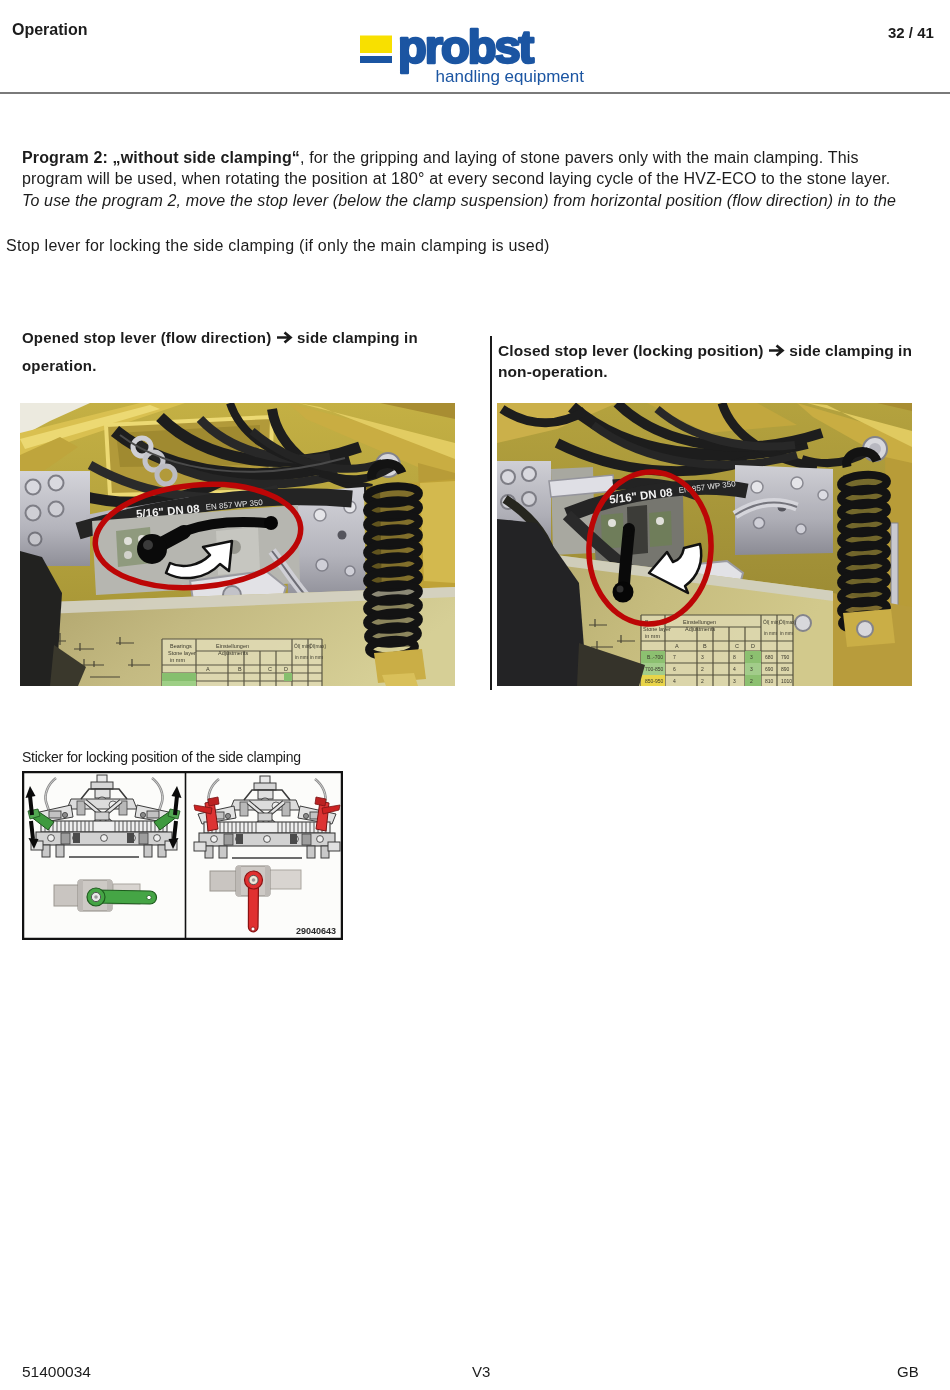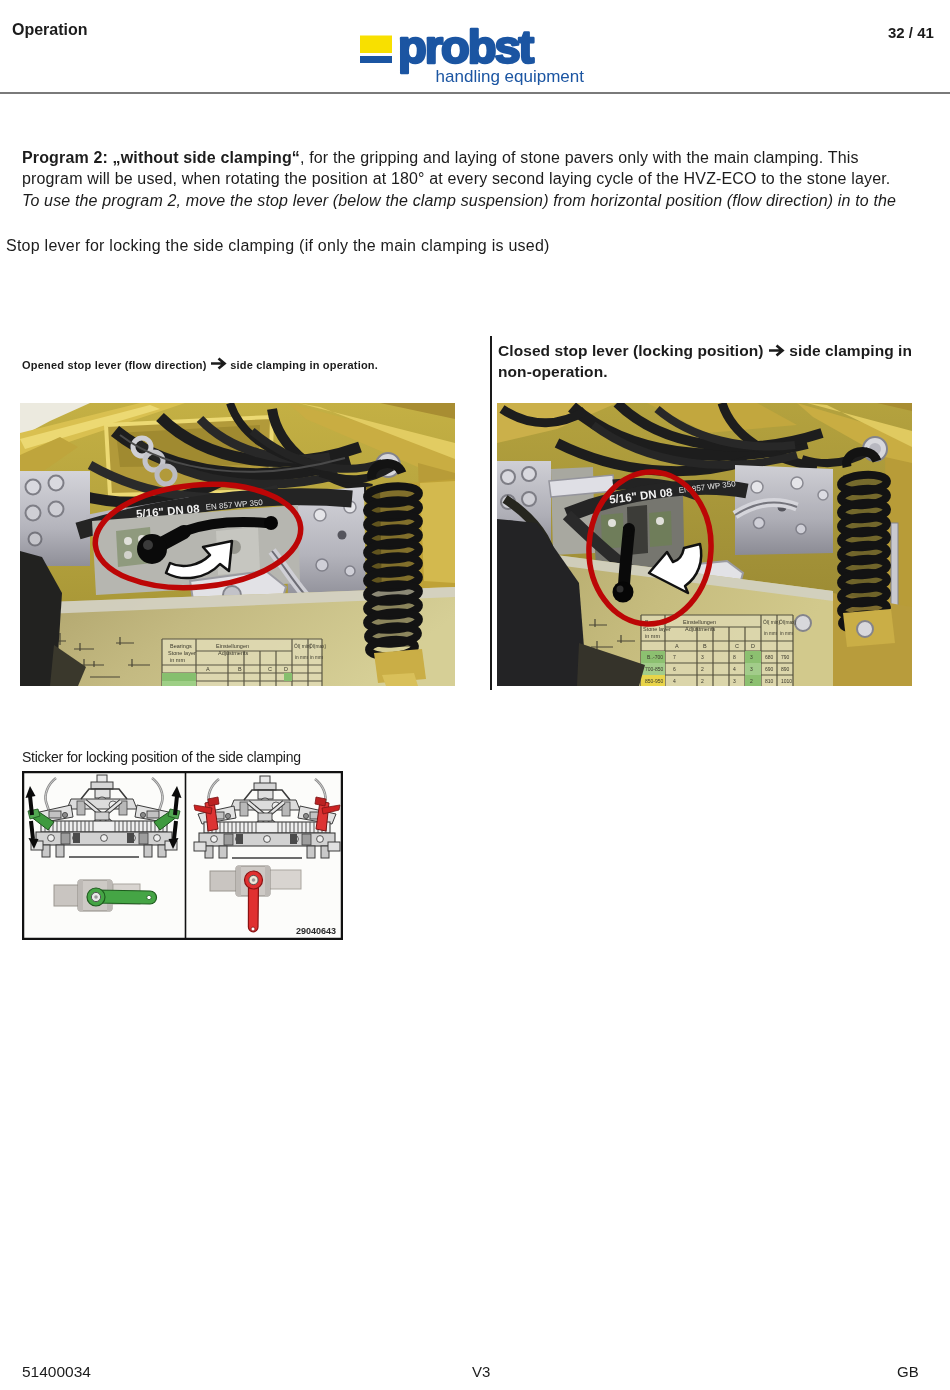--- a/index.html
+++ b/index.html
@@ -30,21 +30,21 @@
 <div class="abs" style="left:0;top:92px;width:950px;height:2px;background:#7a7a7a"></div>
 
 <div class="abs" style="left:22px;top:147px;font-size:16px;line-height:21.4px;white-space:nowrap;letter-spacing:0.15px">
 <div><span class="b">Program 2: „without side clamping“</span>, for the gripping and laying of stone pavers only with the main clamping. This</div>
 <div>program will be used, when rotating the position at 180° at every second laying cycle of the HVZ-ECO to the stone layer.</div>
 <div class="i">To use the program 2, move the stop lever (below the clamp suspension) from horizontal position (flow direction) in to the</div>
 </div>
 
 <div class="abs" style="left:6px;top:237px;font-size:16px;letter-spacing:0.25px">Stop lever for locking the side clamping (if only the main clamping is used)</div>
 
-<div class="abs b" style="left:22px;top:356px;width:440px;font-size:11px;line-height:19px;letter-spacing:0.2px">Opened stop lever (flow direction) <svg width="17" height="13" style="vertical-align:-1px">
+<div class="abs b" style="left:22px;top:324px;width:440px;font-size:15px;line-height:28px;letter-spacing:0.2px">Opened stop lever (flow direction) <svg width="17" height="13" style="vertical-align:-1px">
         <path d="M1,6.5 H13.5 M8.5,1.5 L14.5,6.5 L8.5,11.5" stroke="#1c1c1c" stroke-width="2.7" fill="none"></path>
       </svg> side clamping in operation.</div>
 
 <div class="abs" style="left:490px;top:336px;width:2px;height:354px;background:#1a1a1a"></div>
 
 <div class="abs b" style="left:498px;top:340px;width:420px;font-size:15.5px;line-height:21.3px;letter-spacing:0.08px">Closed stop lever (locking position) <svg width="17" height="13" style="vertical-align:-1px">
         <path d="M1,6.5 H13.5 M8.5,1.5 L14.5,6.5 L8.5,11.5" stroke="#1c1c1c" stroke-width="2.7" fill="none"></path>
       </svg> side clamping in non-operation.</div>
 
 <svg class="abs" style="left:20px;top:403px" width="435" height="283" viewBox="0 0 435 283">

